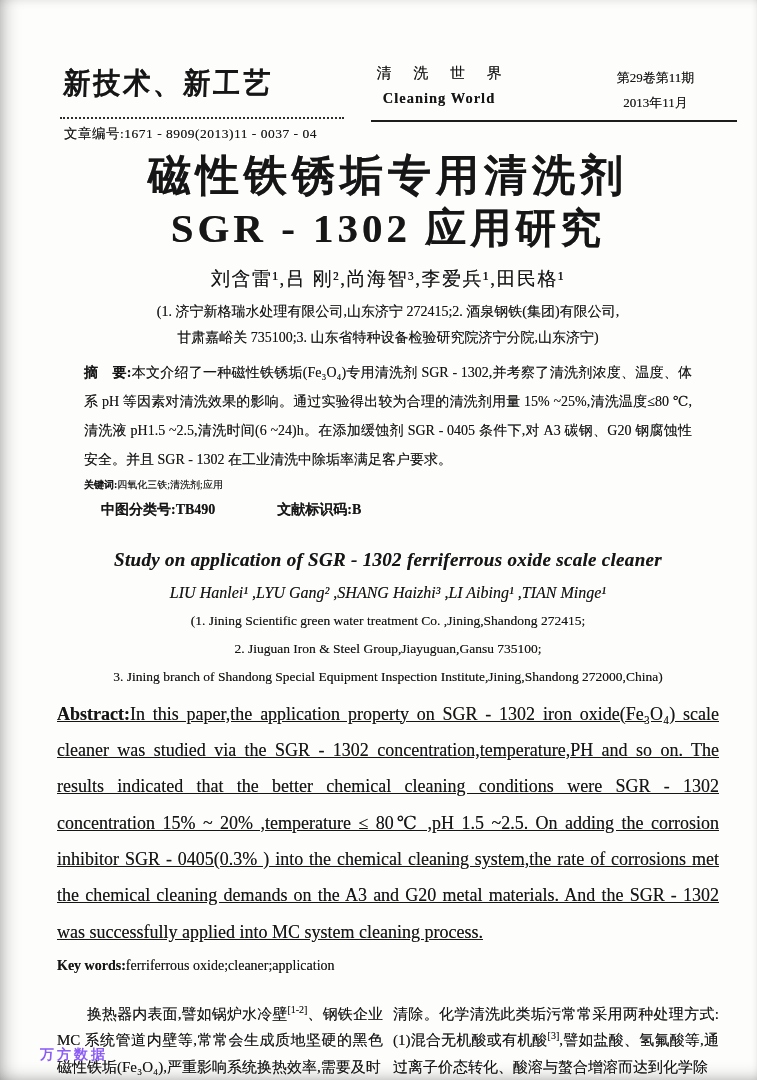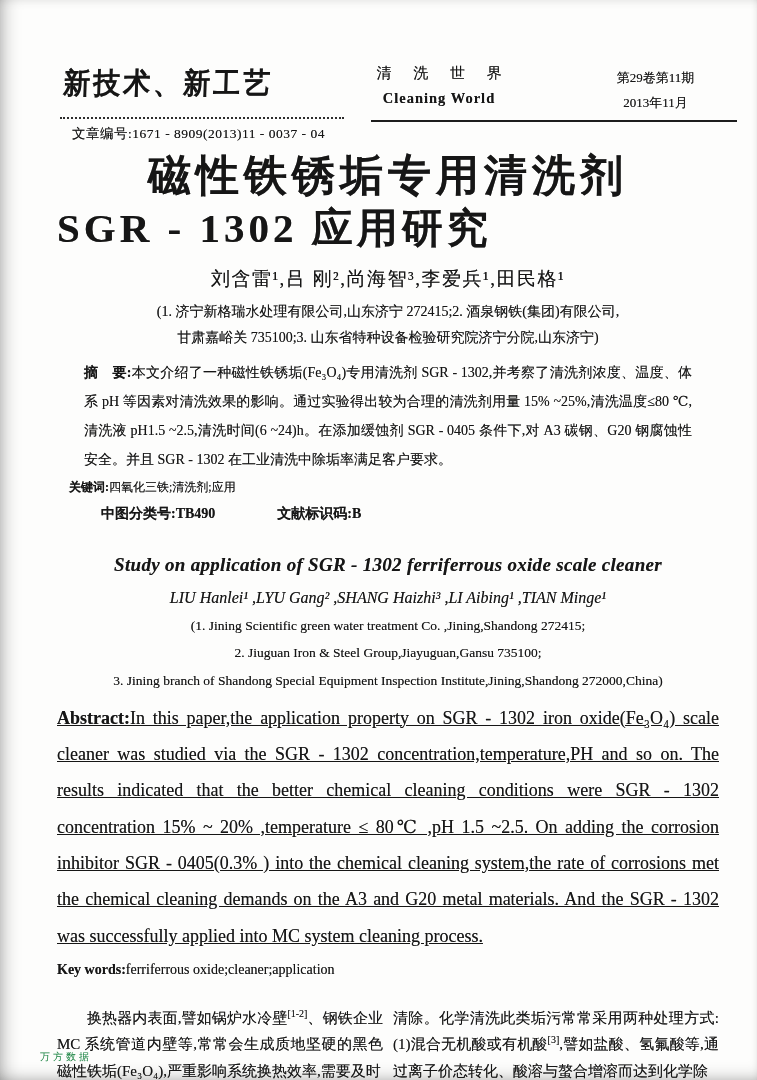--- a/index.html
+++ b/index.html
@@ -15,45 +15,45 @@
   
   .hdr-logo{position:absolute;left:64px;top:64px;font-size:27px;font-weight:bold;
     letter-spacing:3px;transform:scaleY(1.08) skewX(-2deg);transform-origin:left top;}
   .hdr-dotted{position:absolute;left:60px;top:117px;width:284px;border-top:2px dotted #2c2c2c;}
   .hdr-center{position:absolute;left:356px;top:64px;width:166px;text-align:center;}
   .hdr-center .cn{font-size:15px;letter-spacing:9px;padding-left:9px;}
   .hdr-center .en{font-size:14.5px;font-weight:bold;margin-top:7px;letter-spacing:1px;}
   .hdr-right{position:absolute;left:583px;top:66px;width:145px;text-align:center;
     font-size:13px;line-height:1.9;}
   .hdr-rule{position:absolute;left:371px;top:120px;width:366px;border-top:2px solid #1d1d1d;}
-  .article-no{position:absolute;left:72px;top:125px;font-size:13.5px;letter-spacing:.5px;}
+  .article-no{position:absolute;left:64px;top:125px;font-size:13.5px;letter-spacing:.5px;}
   
   .main{position:absolute;left:57px;top:150px;width:662px;}
   .title1{text-align:center;font-size:43px;font-weight:bold;letter-spacing:5px;line-height:1.22;}
-  .title2{text-align:left;font-size:41px;font-weight:bold;letter-spacing:4px;margin-top:2px;line-height:1.2;}
+  .title2{text-align:center;font-size:41px;font-weight:bold;letter-spacing:4px;margin-top:2px;line-height:1.2;}
   .authors{text-align:center;font-size:19px;margin-top:12px;letter-spacing:1.5px;}
   .affil-cn{text-align:center;font-size:14px;line-height:1.85;margin-top:7px;}
   .abs-block{margin:9px 27px 0 27px;font-size:14px;line-height:2.07;text-align:justify;}
   .b{font-weight:bold;}
-  .kw{margin:0 12px;font-size:12px;line-height:2.05;}
+  .kw{margin:0 27px;font-size:10px;line-height:2.05;}
   .clc{margin:0 44px;font-size:14px;line-height:2.05;font-weight:bold;}
   .clc-gap{display:inline-block;width:62px;}
   .en-title{text-align:center;font-weight:bold;font-size:19px;margin-top:25px;letter-spacing:.3px;font-style:italic;}
   .en-authors{text-align:center;font-style:italic;font-size:16px;margin-top:13px;}
   .en-affil{text-align:center;font-size:13.5px;line-height:2.05;margin-top:5px;}
   .en-abs{margin-top:5px;font-size:18px;line-height:2.02;text-align:justify;text-decoration:underline;}
   .en-kw{font-size:14px;margin-top:3px;line-height:1.9;}
   .columns{display:flex;gap:10px;margin-top:21px;font-size:15px;line-height:1.78;text-align:justify;}
   .col{flex:1;min-width:0;}
   .indent{text-indent:2em;}
   sup{font-size:10px;}
   .foot-rule{margin-top:7px;border-top:1.5px dashed #3d3d3d;}
   .footnote{margin-top:5px;font-size:12.5px;line-height:1.95;}
-  .watermark{position:absolute;left:40px;bottom:16px;font-size:10px;color:#15803d;
-    letter-spacing:3px;text-shadow:none;}
+  .watermark{position:absolute;left:40px;bottom:16px;font-size:14px;color:#8b5cf6;
+    letter-spacing:3px;text-shadow:none;font-weight:bold;}
 </style>
 </head>
 <body>
 
 <div class="page">
 
   <div class="hdr-logo">新技术、新工艺</div>
   <div class="hdr-dotted"></div>
   <div class="hdr-center">
     <div class="cn">清 洗 世 界</div>

